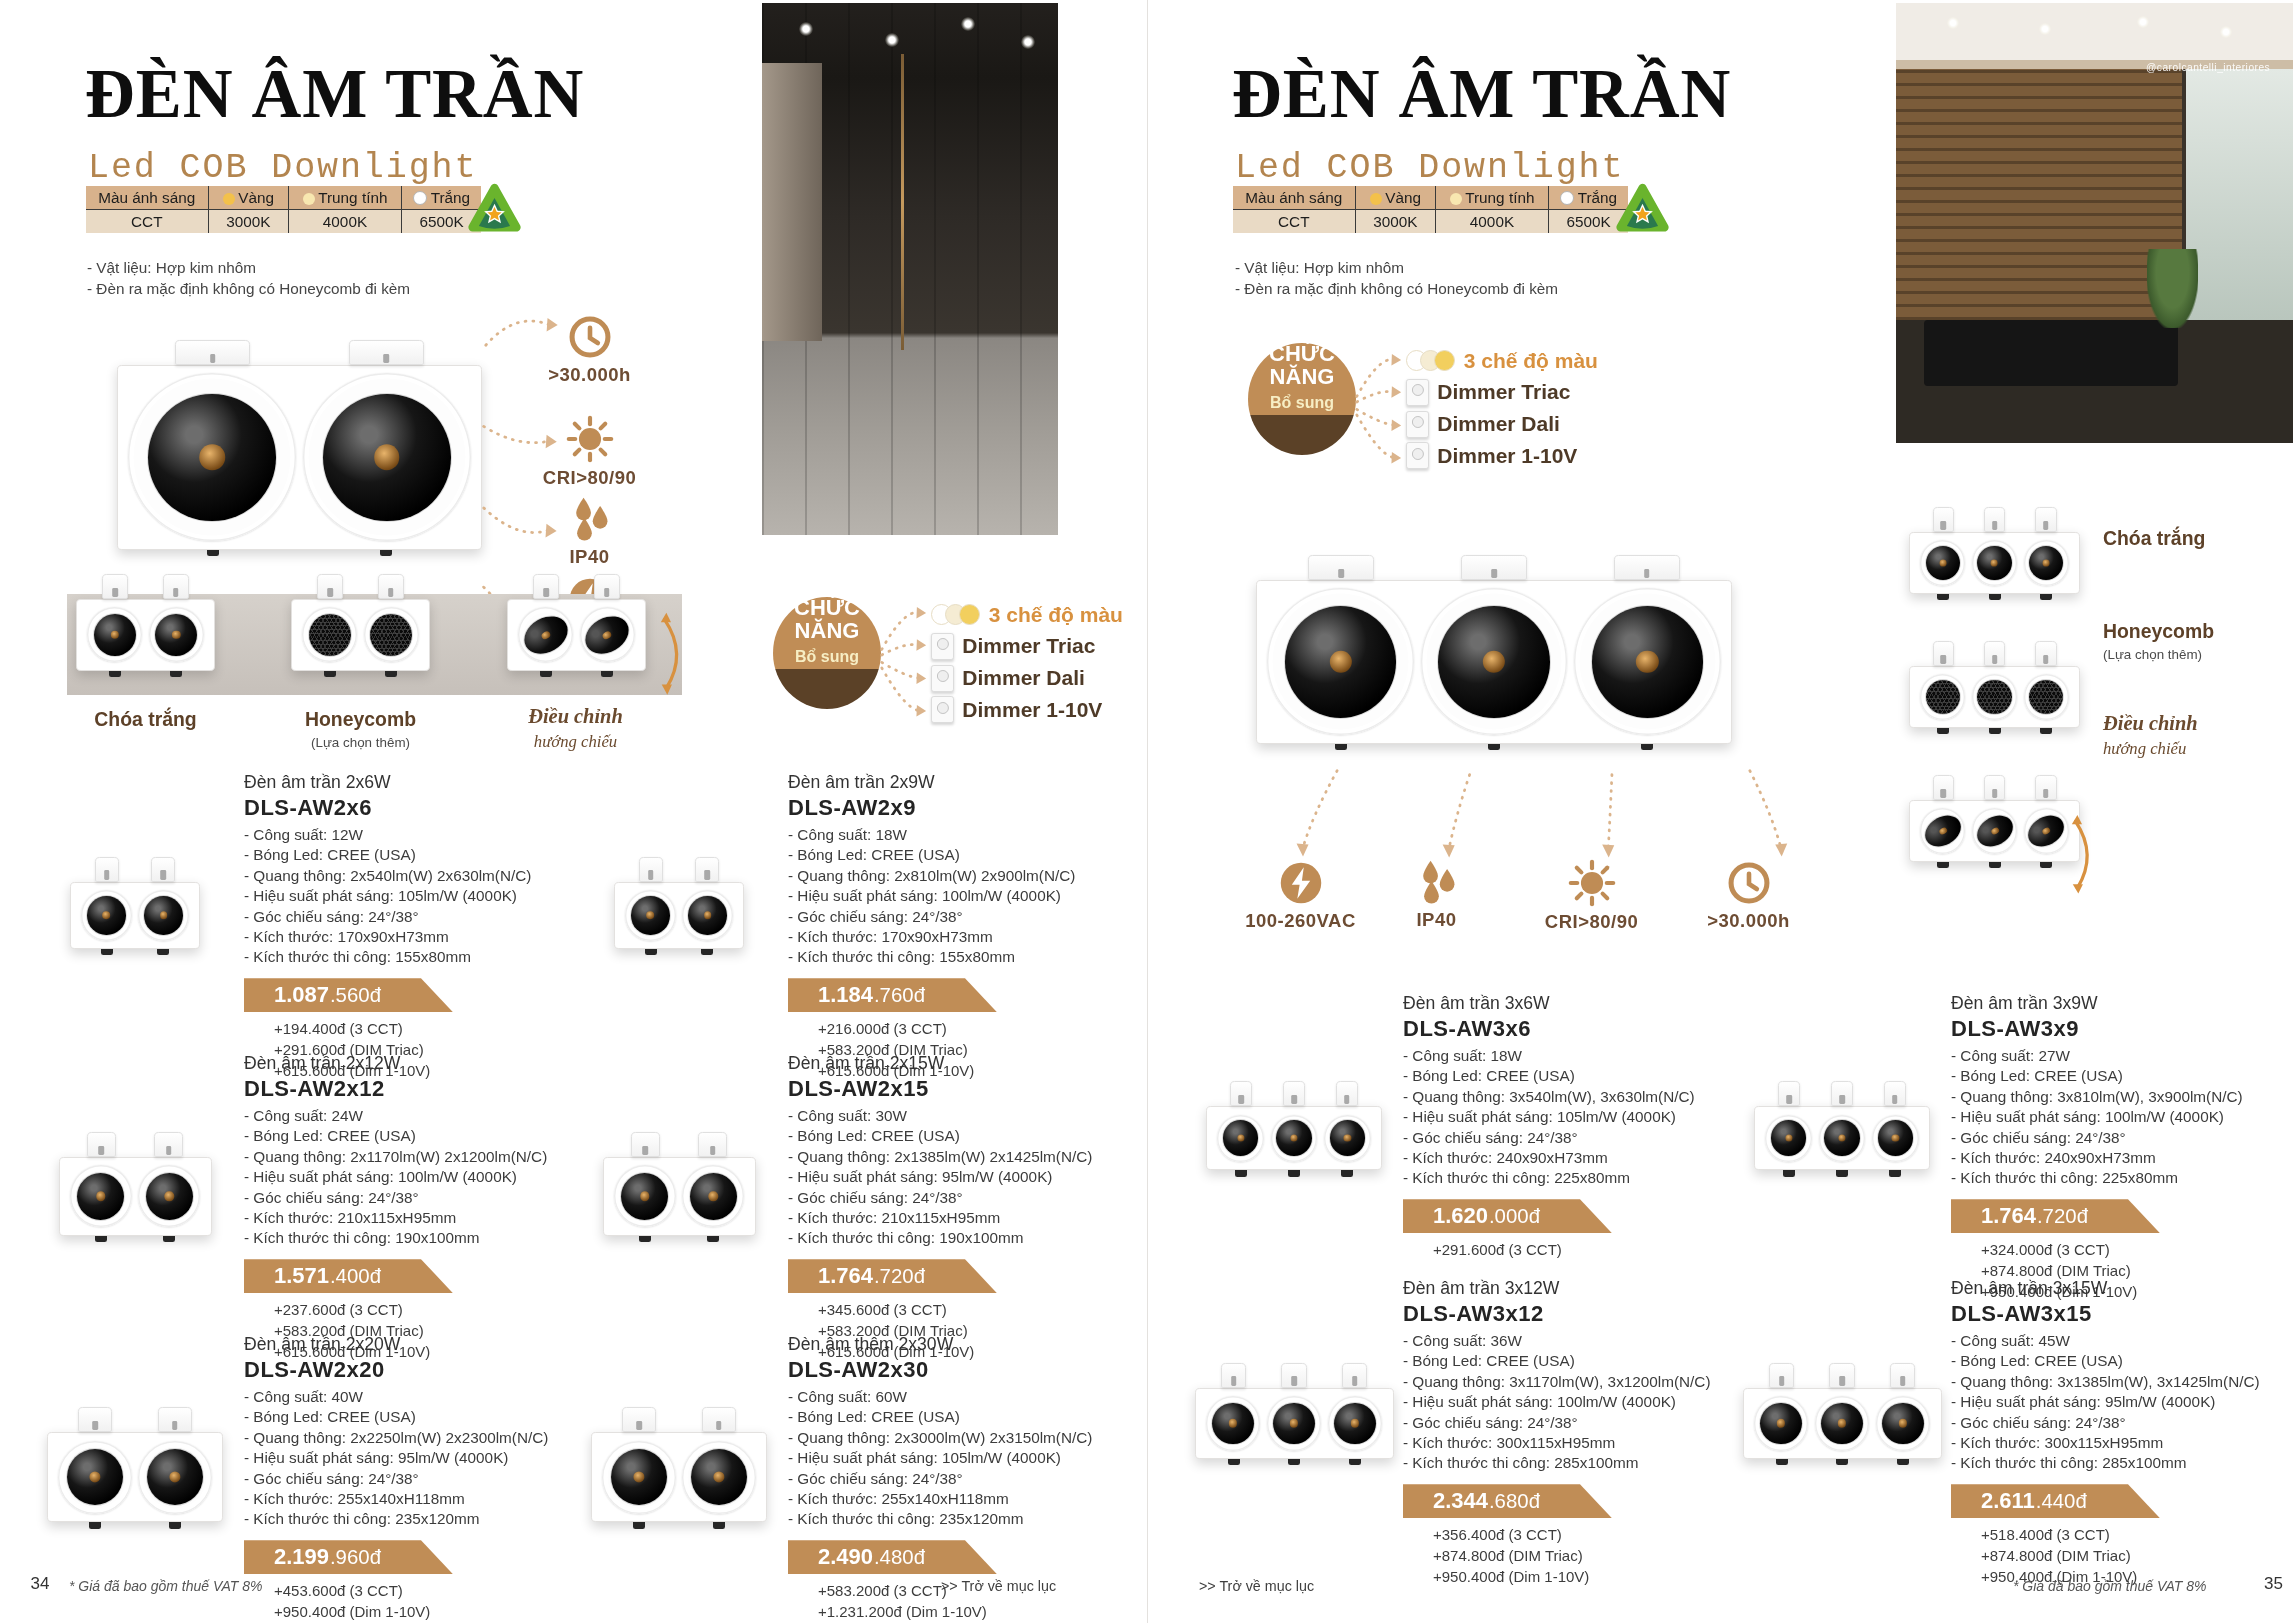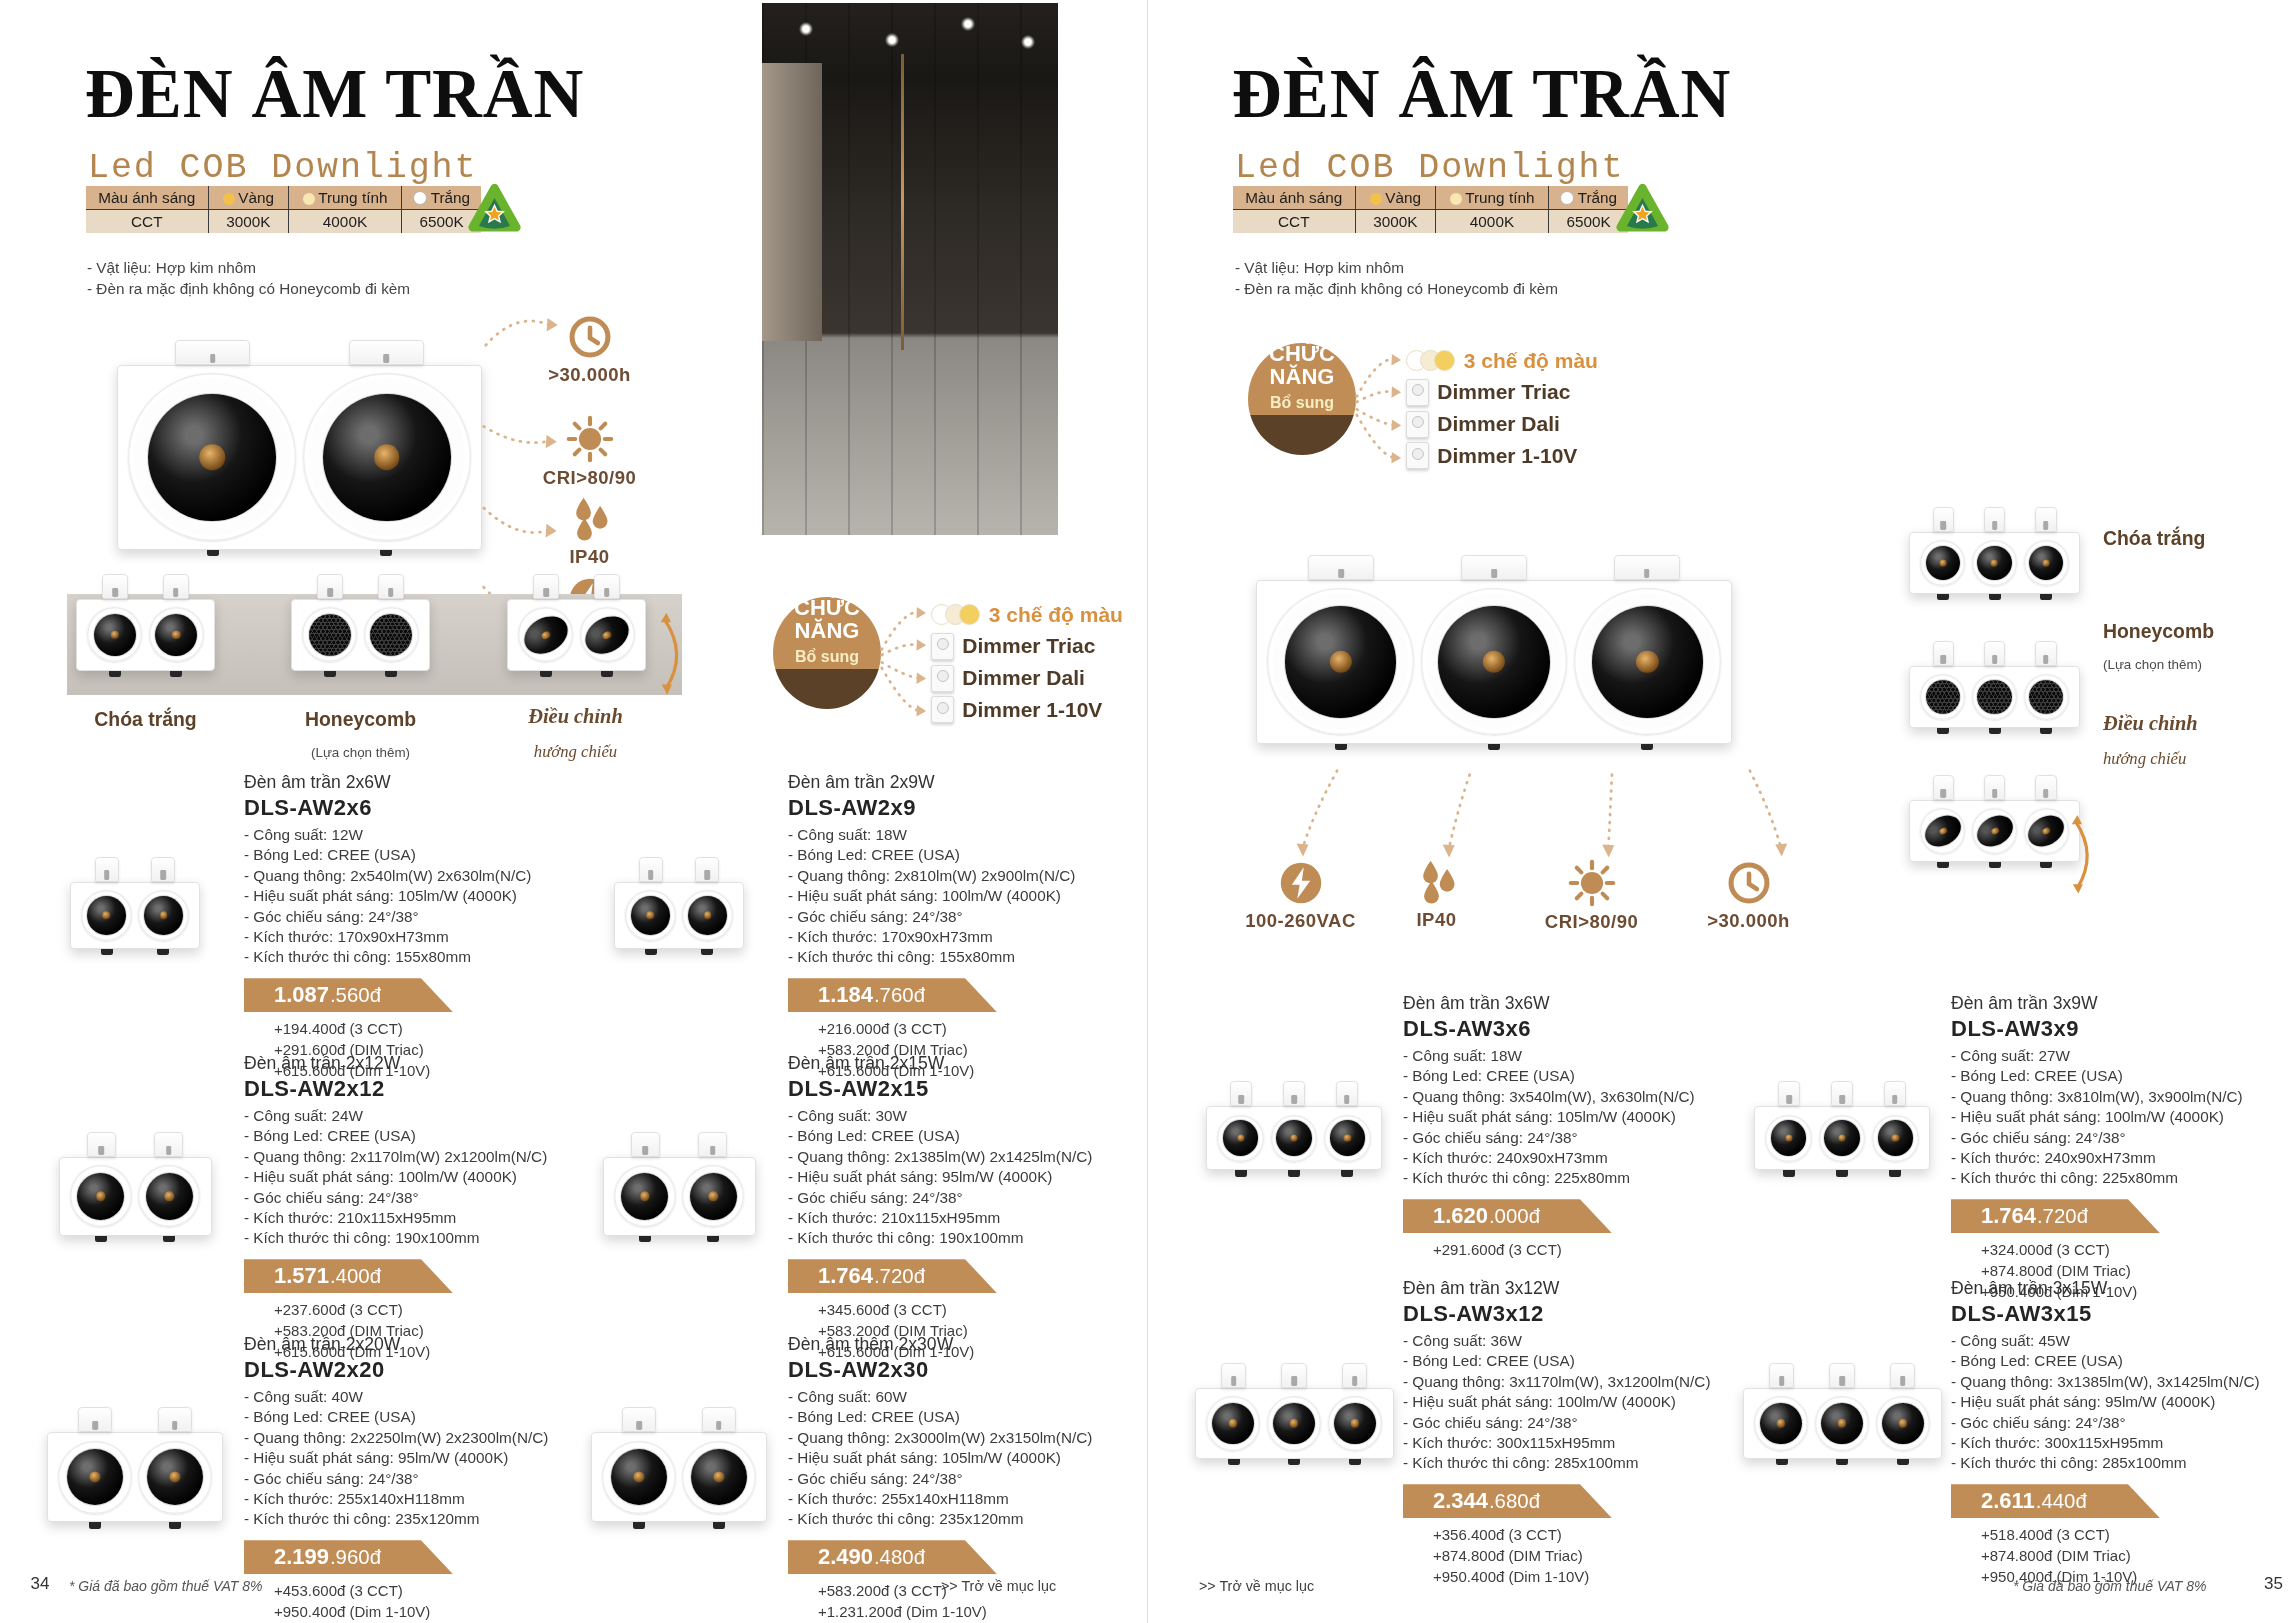--- a/index.html
+++ b/index.html
@@ -81,21 +81,21 @@
   .tri-circ span:nth-child(2){background:#f5ecd3;margin-left:-7.4px;}
   .tri-circ span:nth-child(3){background:#f2cf5e;margin-left:-7.4px;}
   .dim-ic{width:21px;height:25px;background:#fafafa;border:0.5px solid #dcdcdc;border-radius:2.8px;
       box-shadow:0 1.4px 2.8px rgba(0,0,0,.16);position:relative;flex:none;}
   .dim-ic::after{content:"";position:absolute;left:50%;top:4.2px;transform:translateX(-50%);
       width:10.2px;height:10.2px;border-radius:50%;background:#efefef;border:1.4px solid #c4c4c4;}
 
   
   .varlab{position:absolute;text-align:center;}
   .varlab .t{font-size:19.4px;font-weight:700;color:#5d4128;}
-  .varlab .s{font-size:13.4px;color:#4b4b4b;margin-top:14px;}
+  .varlab .s{font-size:13.4px;color:#4b4b4b;margin-top:4px;}
   .varlab.it .t,.varlab.it .s{font-style:italic;font-family:"Liberation Serif",serif;color:#6a4a2e;}
   .varlab.it .t{font-weight:700;font-size:20.4px;}
   .varlab.it .s{font-size:16.7px;}
 
   .strip{position:absolute;background:linear-gradient(180deg,#d6d1cb,#c6c0ba);}
 
   
   .photoL{background:linear-gradient(180deg,#23201d 0,#1a1815 14%,#2e2a26 40%,#3a352f 62%,#8b8782 63%,#a09c96 80%,#b7b3ad 100%);overflow:hidden;}
   .photoL::before{content:"";position:absolute;inset:0;
       background:repeating-linear-gradient(90deg,rgba(0,0,0,.35) 0 2.3px,transparent 2.3px 43px);opacity:.5;}
@@ -787,20 +787,31 @@
       <div class="func-item">
         <span class="dim-ic"></span>
         <span class="lb">Dimmer Dali</span>
       </div>
       <div class="func-item">
         <span class="dim-ic"></span>
         <span class="lb">Dimmer 1-10V</span>
       </div>
     </div>
 
+    <div class="abs photoR" style="left:748px;top:2.8px;width:397px;height:440px">
+      <div class="slats"></div>
+      <div class="win"></div>
+      <div class="desk"></div>
+      <div class="plant"></div>
+      <i class="spot" style="left:51px;top:14px"></i>
+      <i class="spot" style="left:143px;top:20.4px"></i>
+      <i class="spot" style="left:241px;top:13px"></i>
+      <i class="spot" style="left:324px;top:23px"></i>
+      <div class="abs credit" style="left:250px;top:59px">@carolcantelli_interiores</div>
+    </div>
 
     <div class="abs lamp" style="left: 108px; top: 555px; width: 476px;">
         <div class="clips">
           <span class="clip">
             <i></i>
           </span>
           <span class="clip">
             <i></i>
           </span>
           <span class="clip">

